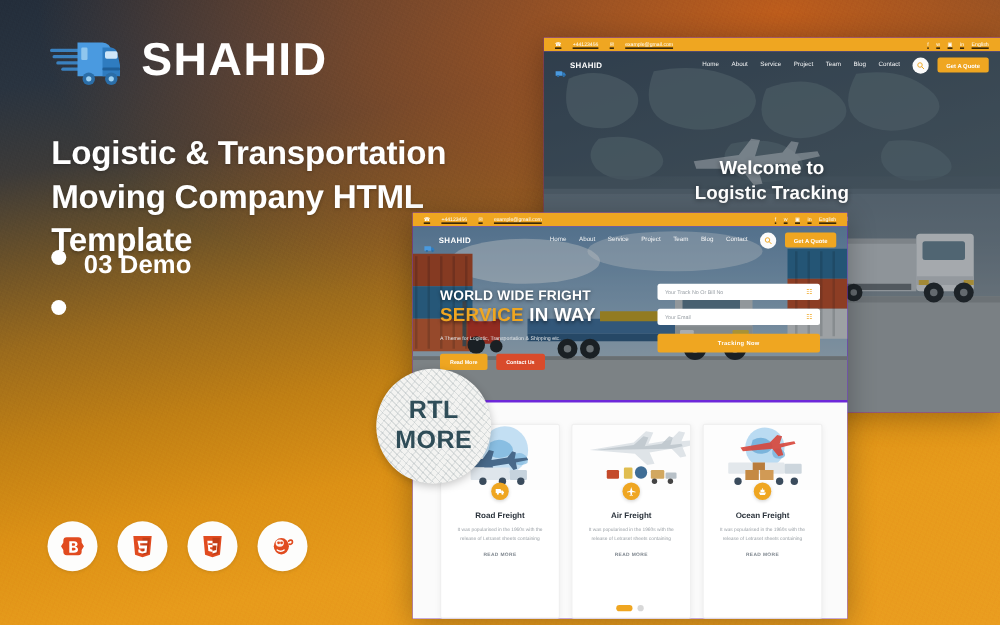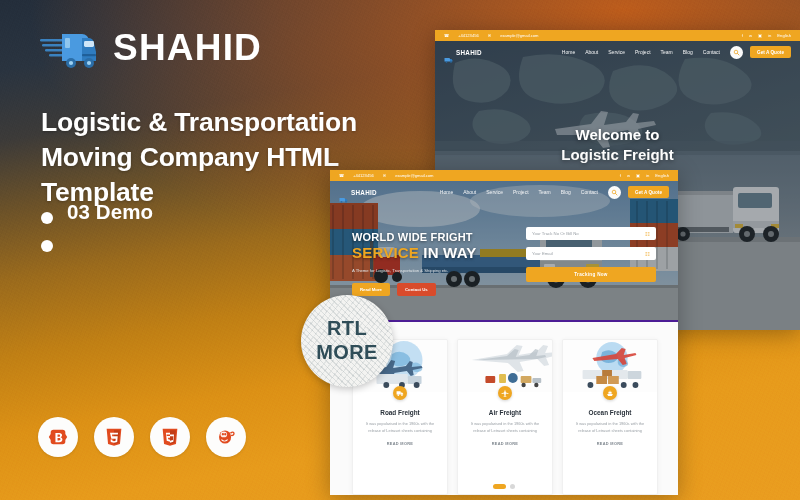--- a/index.html
+++ b/index.html
@@ -46,21 +46,21 @@
   }
 
   #headline {
     position:absolute; left:41px; top:105px; width:400px;
     font-size:26.5px; font-weight:bold; color:#fff; line-height:1.33;
     letter-spacing:-.2px;
     text-shadow:0 1px 3px rgba(0,0,0,.25);
   }
 
   #features { position:absolute; left:41px; top:200px; }
-  .feat { display:flex; align-items:flex-end; gap:14px; margin-bottom:16px; }
+  .feat { display:flex; align-items:flex-start; gap:14px; margin-bottom:16px; }
   .feat .dot { width:12px; height:12px; border-radius:50%; background:#fff; flex:none; }
   .feat .txt { font-size:20.5px; font-weight:bold; color:#fff; letter-spacing:.1px; }
 
   #techrow { position:absolute; left:38px; top:417px; display:flex; gap:16px; }
   .tech { width:40px; height:40px; border-radius:50%; background:#fdfdfc;
           display:flex; align-items:center; justify-content:center;
           box-shadow:0 1px 3px rgba(0,0,0,.10); }
 
   
   #rtl {
@@ -72,22 +72,22 @@
   #rtl::after{
     content:""; position:absolute; inset:0; border-radius:50%;
     background-image:
       repeating-linear-gradient(44deg, rgba(90,110,120,.22) 0 1px, transparent 1px 4px),
       repeating-linear-gradient(128deg, rgba(90,110,120,.16) 0 1px, transparent 1px 5px);
     opacity:.75;
   }
   #rtl .l { position:relative; z-index:2; font-size:20px; font-weight:bold; color:#2f4d58; line-height:1.18; letter-spacing:.4px;}
 
   
-  .mock { position:absolute; overflow:hidden; background:#4c1d95;
-          box-shadow:0 4px 22px rgba(0,0,0,.30); }
+  .mock { position:absolute; overflow:hidden; background:#6d28d9;
+          box-shadow:0 4px 22px rgba(0,0,0,.30);text-decoration:underline; }
 
   
   .topbar { background:#efa621; height:11px; display:flex; align-items:center;
             padding:0 9px; font-size:4.1px; color:#fff; }
   .topbar .lft { display:flex; gap:9px; align-items:center; }
   .topbar .rgt { margin-left:auto; display:flex; gap:6px; align-items:center; }
   .tb-ico { font-size:4.2px; }
 
   
   .navbar { display:flex; align-items:center; height:22px; padding:0 9px; position:relative; }
@@ -379,21 +379,21 @@
         <svg viewBox="0 0 14 14" width="7" height="7">
           <circle cx="6" cy="6" r="3.6" fill="none" stroke="#efa621" stroke-width="1.5"></circle>
           <line x1="8.8" y1="8.8" x2="12" y2="12" stroke="#efa621" stroke-width="1.6" stroke-linecap="round"></line>
         </svg>
       </span>
       <span class="quote">Get A Quote</span>
     </div>
 
     <div id="m1-txt">
       <div class="h1">Welcome to</div>
-      <div class="h1">Logistic Freight</div>
+      <div class="h1">Logistic Tracking</div>
       <div class="sub">Lorem ipsum dolor sit amet elit, consectetur adipiscing , sed</div>
       <div class="sub">eiusmod tempor sit amet elit.</div>
     </div>
   </div>
 </div>
 
 <div class="mock" id="mock2">
 
   <div class="topbar">
     <span class="lft">

